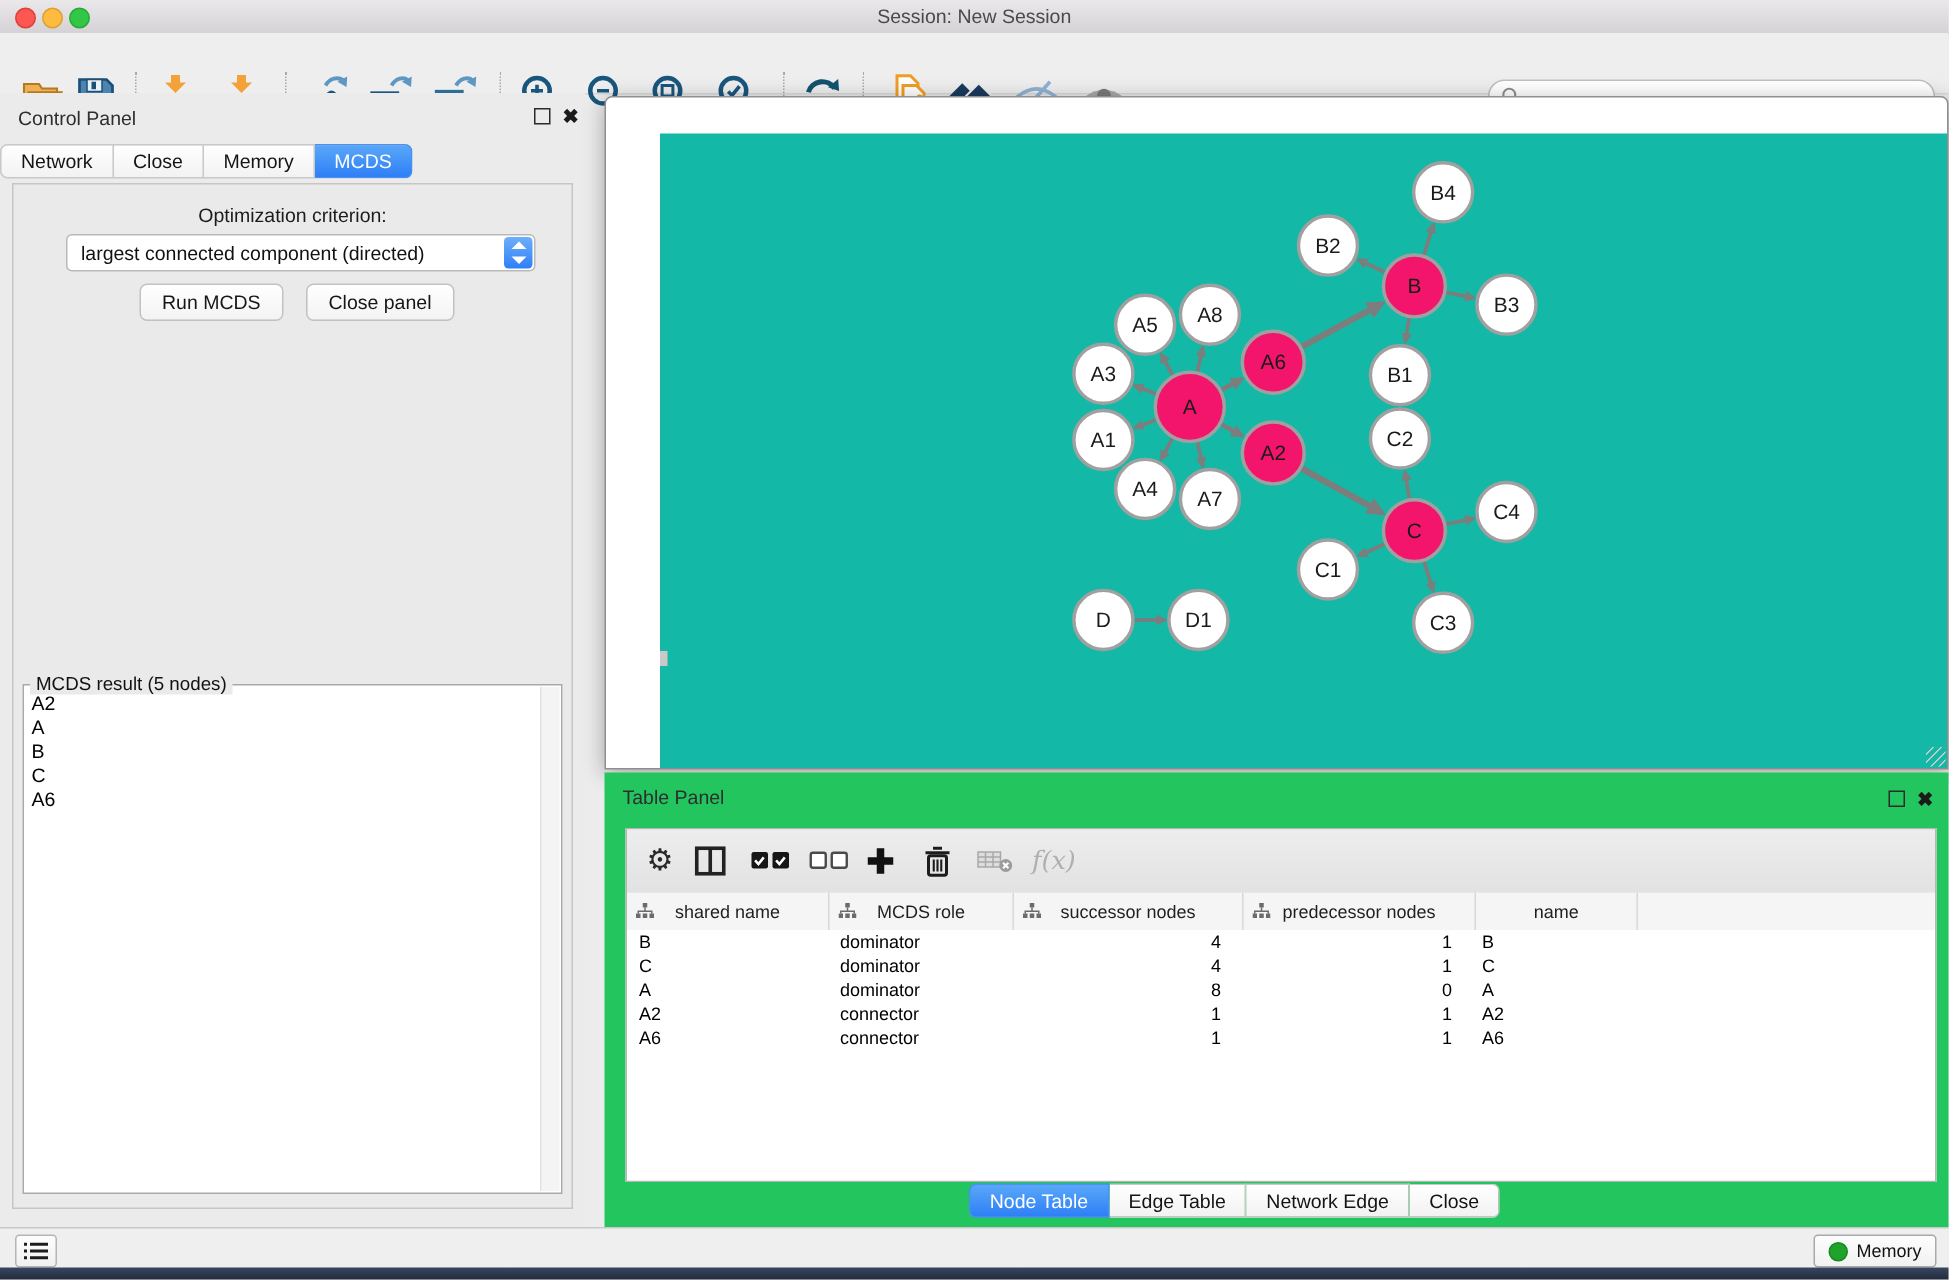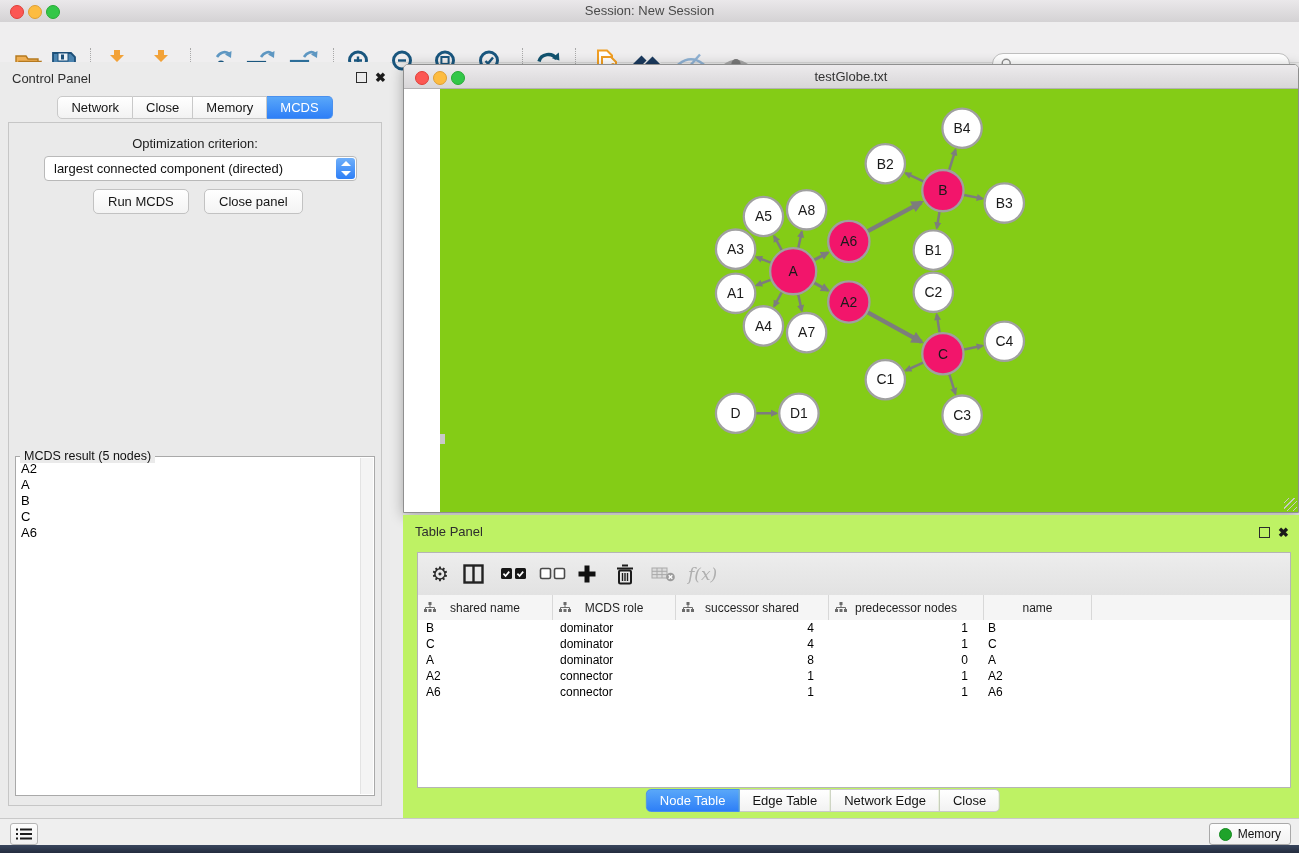--- a/index.html
+++ b/index.html
@@ -24,21 +24,21 @@
               border:1px solid #BFBFBF;border-radius:11px;}
   #search-box svg{position:absolute;left:8px;top:4px;}
   #search-box input{position:absolute;left:26px;top:1px;width:260px;height:18px;border:none;outline:none;
                     font-size:12px;background:transparent;font-family:"Liberation Sans",sans-serif;}
 
   
   #control-panel{left:0;top:62px;width:390px;height:756px;background:#EBEBEB;}
   .panel-title{position:absolute;left:12px;top:9px;font-size:13px;color:#2E2E2E;}
   .pbtn-float{position:absolute;width:9px;height:9px;border:1.5px solid #2B2B2B;background:transparent;}
   .pbtn-close{position:absolute;font-size:13px;font-weight:bold;color:#1A1A1A;line-height:13px;}
-  #cp-tabs{position:absolute;left:0;top:34px;width:100%;display:flex;justify-content:center;}
+  #cp-tabs{position:absolute;left:0;top:34px;width:100%;display:flex;justify-content:flex-start;}
   .seg{height:21px;line-height:21px;padding:0 13px;font-size:13px;color:#141414;
        background:linear-gradient(#FFFFFF,#F2F2F2);border:1px solid #C9C9C9;border-left:none;}
   .seg:first-child{border-left:1px solid #C9C9C9;border-radius:5px 0 0 5px;}
   .seg:last-child{border-radius:0 5px 5px 0;}
   .seg.active{background:linear-gradient(#59A7F9,#2E7FF7);border-color:#4A90EE;color:#fff;}
   #cp-box{position:absolute;left:8px;top:60px;width:372px;height:682px;border:1px solid #C6C6C6;background:#EAEAEA;}
   #opt-label{position:absolute;left:0;top:13px;width:100%;text-align:center;font-size:13px;color:#1C1C1C;}
   #criterion-select{position:absolute;left:35px;top:33px;width:311px;height:23px;background:#fff;
                     border:1px solid #B9B9B9;border-radius:4px;}
   #criterion-select .val{position:absolute;left:9px;top:0;line-height:23px;font-size:13px;color:#111;text-align:center;}
@@ -55,28 +55,28 @@
   #mcds-list{position:absolute;left:1px;top:4px;right:14px;bottom:1px;overflow:hidden;}
   .result-item{font-size:13px;color:#000;line-height:16px;padding-left:4px;}
   #mcds-scroll{position:absolute;right:1px;top:1px;width:12px;bottom:1px;background:#F4F4F4;border-left:1px solid #E3E3E3;}
 
   
   #net-window{left:403px;top:64px;width:894px;height:447px;border:1px solid #8F8F8F;border-radius:5px 5px 0 0;
               background:#fff;box-shadow:0 3px 14px rgba(0,0,0,0.30);}
   #net-titlebar{position:absolute;left:0;top:0;right:0;height:23px;border-radius:4px 4px 0 0;
                 background:linear-gradient(#EDEBED,#D8D6D8);border-bottom:1px solid #B4B2B4;}
   #net-title{width:100%;text-align:center;line-height:23px;font-size:13px;color:#333;}
-  #net-canvas{position:absolute;left:0;top:24px;right:0;bottom:0;background:#84cc16;margin-left:36px;}
+  #net-canvas{position:absolute;left:0;top:24px;right:0;bottom:0;background:#14b8a6;margin-left:36px;}
   #net-canvas svg{width:100%;height:100%;}
   #canvas-nub{position:absolute;left:0;top:345px;width:5px;height:10px;background:#C9C9C9;}
   #resize-grip{position:absolute;right:1px;bottom:1px;width:13px;height:13px;
      background:repeating-linear-gradient(135deg,transparent 0 3px,#C9C9C9 3px 4px);}
 
   
-  #table-panel{left:403px;top:515px;width:896px;height:303px;background:#bef264;}
+  #table-panel{left:403px;top:515px;width:896px;height:303px;background:#22c55e;}
   #tp-box{position:absolute;left:14px;top:37px;width:872px;height:234px;border:1px solid #B5B5B5;background:#fff;}
   #tp-toolbar{position:absolute;left:0;top:0;right:0;height:42px;background:linear-gradient(#EDEDED,#E2E2E2);
               border-bottom:1px solid #C9C9C9;}
   .tpbtn{position:absolute;top:8px;width:28px;height:26px;text-align:center;}
   .gear-char{font-size:20px;line-height:26px;color:#2A2A2A;}
   .fx{font-family:"DejaVu Serif",serif;font-style:italic;font-size:17px;color:#AFAFAF;line-height:26px;}
   #tp-header{position:absolute;left:0;top:42px;right:0;height:25px;display:flex;background:#F5F5F5;
              border-bottom:1px solid #BFBFBF;}
   .th{position:relative;height:25px;border-right:1px solid #D8D8D8;display:flex;align-items:center;
       justify-content:center;font-size:12px;color:#1F1F1F;flex:none;}
@@ -282,26 +282,20 @@
           <div class="result-item">B</div>
           <div class="result-item">C</div>
           <div class="result-item">A6</div>
         </div>
       <div id="mcds-scroll"></div>
     </div>
   </div>
 </div>
 
 <div class="abs" id="net-window">
-  <div id="net-titlebar">
-    <span class="tl red" style="left:11px;top:6px"></span>
-    <span class="tl yel" style="left:29px;top:6px"></span>
-    <span class="tl grn" style="left:47px;top:6px"></span>
-    <div id="net-title">testGlobe.txt</div>
-  </div>
   <div id="net-canvas">
     <svg viewBox="0 0 894 423">
         <defs>
           <marker id="arr" viewBox="0 0 6 6" refX="4.2" refY="3" markerWidth="3.4" markerHeight="3.4" orient="auto">
             <path d="M0.2,0.5 L5.4,3 L0.2,5.5 z" fill="#7D7D7D"></path>
           </marker>
         </defs>
         <line x1="356.0557013272504" y1="159.03790244042816" x2="348.1416418019408" y2="144.48624460356862" stroke="#7D7D7D" stroke-width="2.6" marker-end="url(#arr)"></line>
         <line x1="373.34242197013583" y1="156.57749956509346" x2="377.01658878625733" y2="139.78130840568082" stroke="#7D7D7D" stroke-width="2.6" marker-end="url(#arr)"></line>
         <line x1="344.65634706744873" y1="172.05159970918868" x2="329.7749594554838" y2="166.34706779126878" stroke="#7D7D7D" stroke-width="2.6" marker-end="url(#arr)"></line>
@@ -456,21 +450,21 @@
             <svg width="12" height="11" viewBox="0 0 12 11">
               <g fill="#6b6b6b">
                 <rect x="4.5" y="0" width="3" height="3"></rect>
                 <rect x="0" y="7" width="3" height="3"></rect>
                 <rect x="4.5" y="7" width="3" height="3"></rect>
                 <rect x="9" y="7" width="3" height="3"></rect>
               </g>
               <path d="M6 3 v2.5 M1.5 7 V5.5 h9 V7" stroke="#6b6b6b" fill="none"></path>
             </svg>
           </span>
-          <span class="th-label">successor shared</span>
+          <span class="th-label">successor nodes</span>
         </div>
         <div class="th" style="width: 154px;">
           <span class="tree">
             <svg width="12" height="11" viewBox="0 0 12 11">
               <g fill="#6b6b6b">
                 <rect x="4.5" y="0" width="3" height="3"></rect>
                 <rect x="0" y="7" width="3" height="3"></rect>
                 <rect x="4.5" y="7" width="3" height="3"></rect>
                 <rect x="9" y="7" width="3" height="3"></rect>
               </g>

